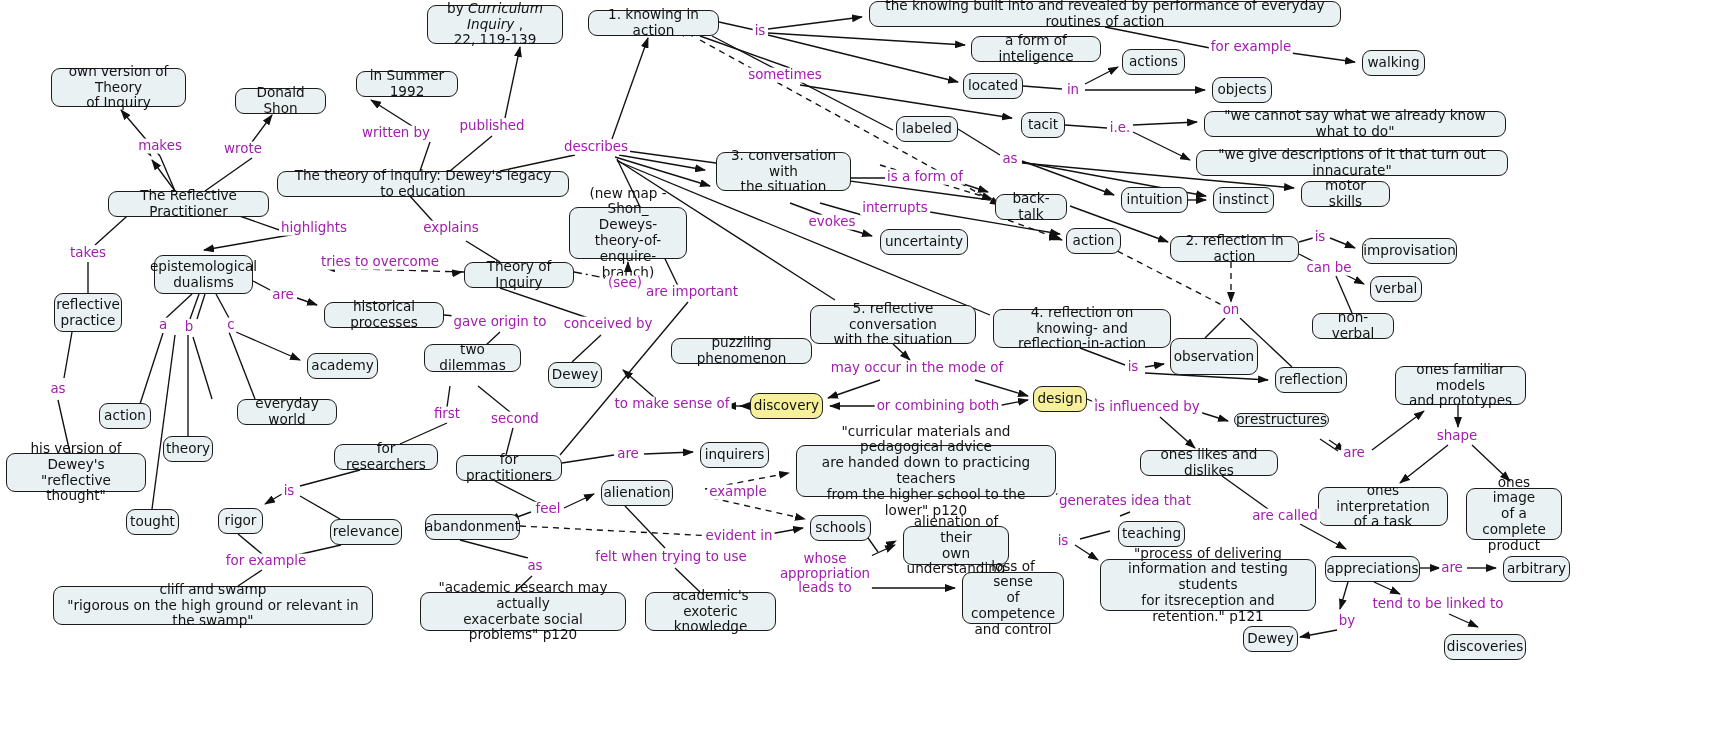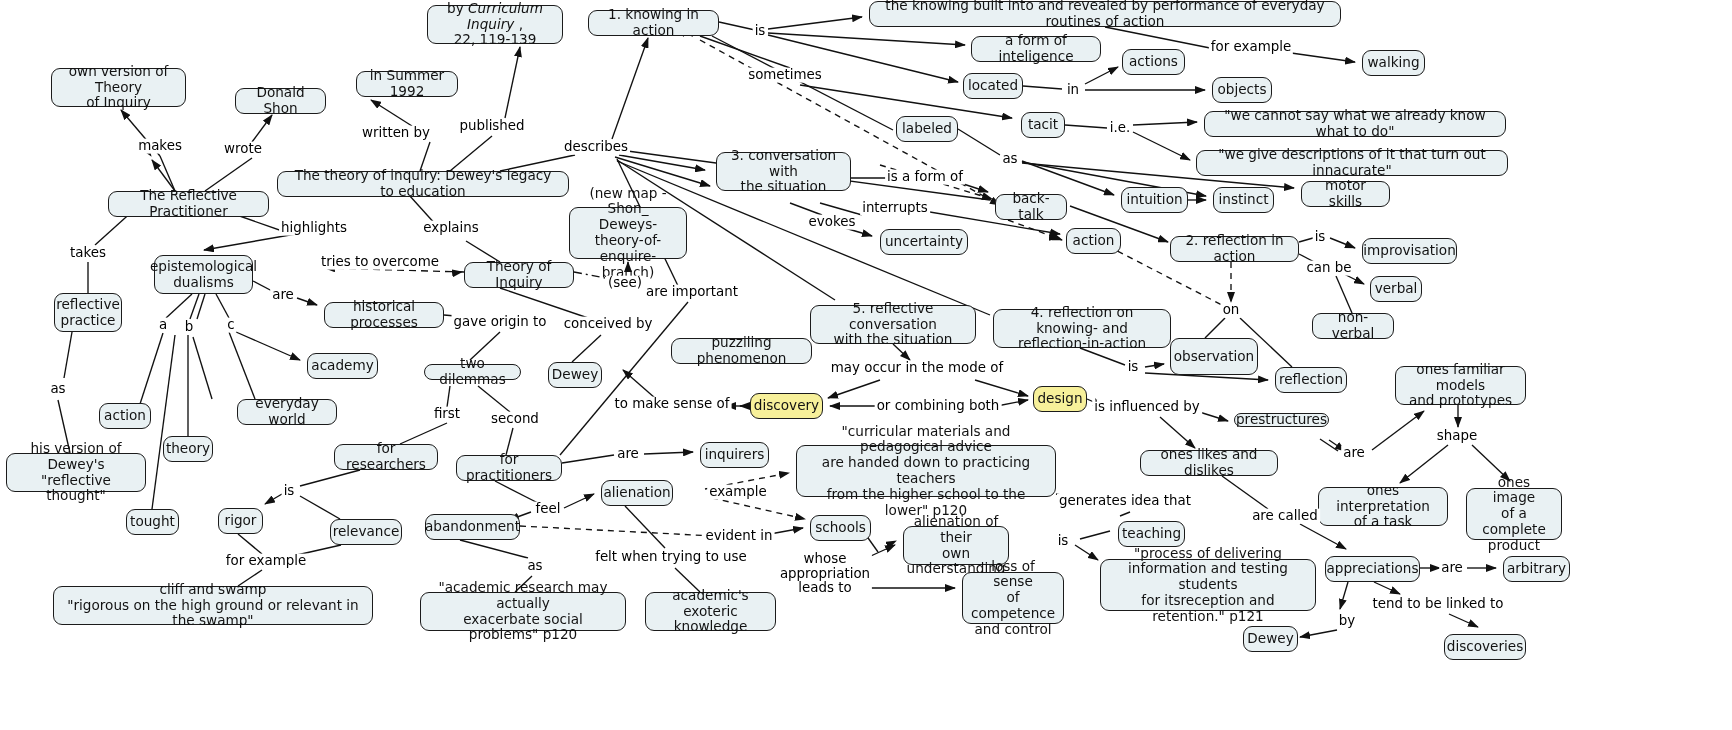--- a/index.html
+++ b/index.html
@@ -19,21 +19,21 @@
     display:flex;
     align-items:center;
     justify-content:center;
     padding:3px 8px;
     white-space:pre-line;
     z-index:3;
   }
   .node.hl{background:#f7f09a;border-color:#1b1b1b;}
   .lbl{
     position:absolute;
-    color:#000000;
+    color:#a21caf;
     font-size:13.4px;
     line-height:1.1;
     text-align:center;
     white-space:pre-line;
     background:#fff;
     padding:0 2px;
     z-index:4;
     transform:translate(-50%,-50%);
   }
   .ital{font-style:italic;}
@@ -286,21 +286,21 @@
 practice</div>
   <div class="node" style="left:324px;top:302px;width:120px;height:26px">historical processes</div>
   <div class="node" style="left:810px;top:305px;width:166px;height:39px">5. reflective conversation
 with the situation</div>
   <div class="node" style="left:993px;top:309px;width:178px;height:39px">4. reflection on knowing- and
 reflection-in-action</div>
   <div class="node" style="left:1312px;top:313px;width:82px;height:26px">non-verbal</div>
   <div class="node" style="left:307px;top:353px;width:71px;height:26px">academy</div>
   <div class="node" style="left:671px;top:338px;width:141px;height:26px">puzziling phenomenon</div>
   <div class="node" style="left:1170px;top:338px;width:88px;height:37px">observation</div>
-  <div class="node" style="left:424px;top:364px;width:97px;height:16px">two dilemmas</div>
+  <div class="node" style="left:424px;top:344px;width:97px;height:28px">two dilemmas</div>
   <div class="node" style="left:548px;top:362px;width:54px;height:26px">Dewey</div>
   <div class="node" style="left:1275px;top:367px;width:72px;height:26px">reflection</div>
   <div class="node" style="left:1395px;top:366px;width:131px;height:39px">ones familiar models
 and prototypes</div>
   <div class="node hl" style="left:750px;top:393px;width:73px;height:26px">discovery</div>
   <div class="node hl" style="left:1033px;top:386px;width:54px;height:26px">design</div>
   <div class="node" style="left:99px;top:403px;width:52px;height:26px">action</div>
   <div class="node" style="left:1234px;top:413px;width:95px;height:14px">prestructures</div>
   <div class="node" style="left:237px;top:399px;width:100px;height:26px">everyday world</div>
   <div class="node" style="left:163px;top:436px;width:50px;height:26px">theory</div>

